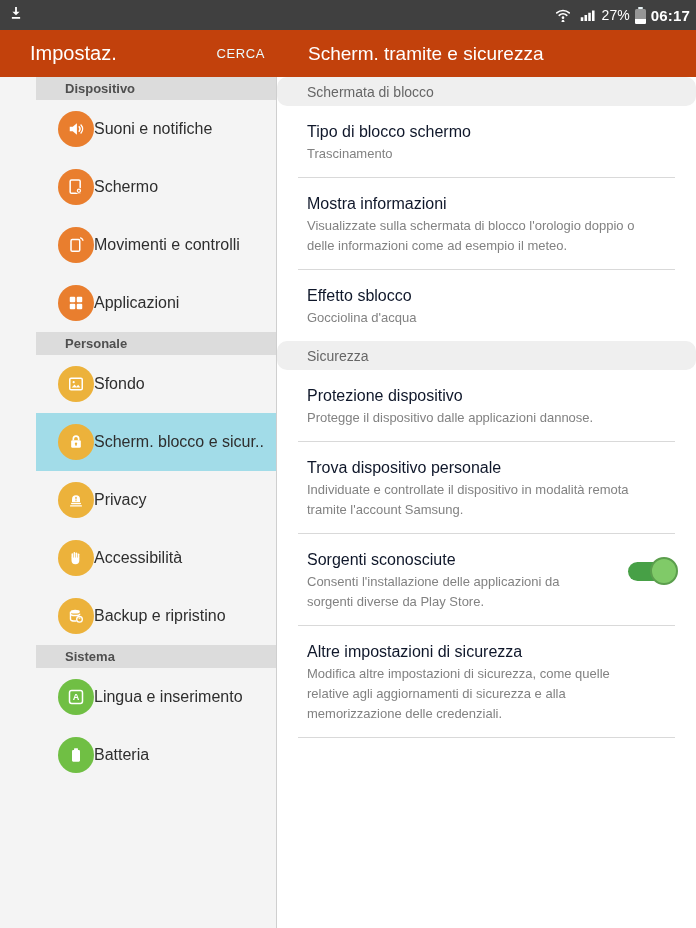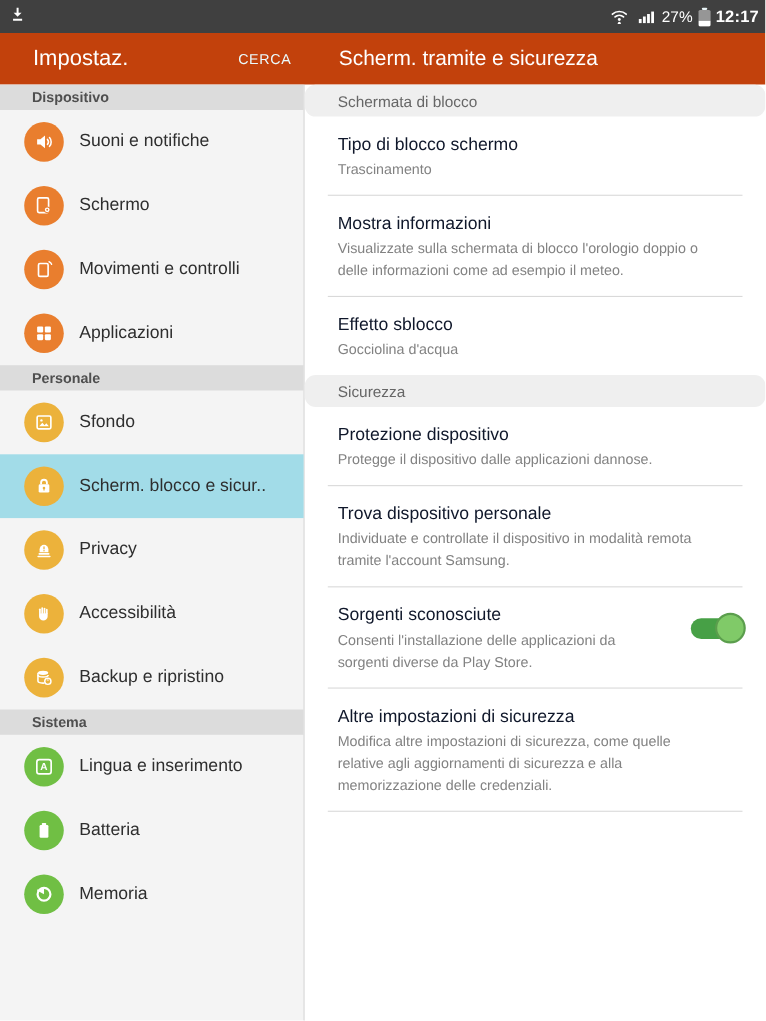--- a/index.html
+++ b/index.html
@@ -24,30 +24,30 @@
   .hdr-left { width:278px; display:flex; align-items:center; padding:0 13px 0 30px; }
   .hdr-right { flex:1; display:flex; align-items:center; padding-left:30px; }
   .hdr-title { color:#fff; font-size:20px; }
   .hdr-right .hdr-title { font-size:19px; }
   .hdr-action { margin-left:auto; color:#eafcff; font-size:13px; letter-spacing:.6px; cursor:pointer; }
 
   
   .main { display:flex; height:851px; }
 
   
-  .sidebar { width:277px; background:#f4f4f4; border-right:1px solid #cfcfcf; }
+  .sidebar { width:277px; background:#f4f4f4; border-right:1px solid #cfcfcf;padding-left:36px; }
   .ssection { height:23px; background:#dcdcdc; color:#4f4f4f; font-size:13px; font-weight:bold; display:flex; align-items:center; padding-left:29px; }
   .sitem { height:58px; display:flex; align-items:center; padding-left:22px; cursor:pointer; }
   .sitem.selected { background:#a2dce8; }
   .sicon { width:36px; height:36px; border-radius:50%; flex:0 0 auto; display:flex; align-items:center; justify-content:center; }
   .sicon svg { display:block; }
   .org { background:#e97e2e; }
   .amb { background:#ecb23b; }
   .grn { background:#70bf44; }
-  .slabel { margin-left:14px; font-size:16px; color:#2e2e2e; white-space:nowrap; }
+  .slabel { font-size:16px; color:#2e2e2e; white-space:nowrap; }
 
   
   .detail { flex:1; background:#ffffff; }
   .dsection { height:29px; background:#efefef; color:#666; font-size:14px; display:flex; align-items:center; padding-left:30px;border-radius:10px; }
   .ditem { display:flex; align-items:flex-start; padding:15px 18px 13px 30px; cursor:pointer; }
   .dtext { flex:1; min-width:0; }
   .dtitle { font-size:16px; color:#0f172a; line-height:21px; }
   .dsub { font-size:13px; color:#828282; line-height:20px; margin-top:2px; white-space:pre-line; }
   .divider { border-top:1px solid #d9d9d9; margin:0 21px; }
 
@@ -89,21 +89,21 @@
           <rect x="18" y="6" width="3.4" height="14" fill="#fff"></rect>
         </svg>
       </span>
       <span class="sb-pct">27%</span>
       <span class="battery">
         <span class="cap"></span>
         <span class="body">
             <span class="fill"></span>
           </span>
       </span>
-      <span class="sb-time">12:17</span>
+      <span class="sb-time">06:17</span>
     </div>
   </div>
 
   <div class="headers">
     <div class="hdr-left">
       <span class="hdr-title">Impostaz.</span>
       <span class="hdr-action">CERCA</span>
     </div>
     <div class="hdr-right">
       <span class="hdr-title">Scherm. tramite e sicurezza</span>
@@ -242,30 +242,20 @@
       <div class="sitem">
         <span class="sicon grn">
           <svg width="20" height="20" viewBox="0 0 24 24">
               <rect x="9.6" y="3.8" width="4.8" height="2.4" rx="0.8" fill="#fff"></rect>
               <rect x="7.2" y="6" width="9.6" height="14" rx="1.4" fill="#fff"></rect>
             </svg>
         </span>
         <span class="slabel">Batteria</span>
       </div>
 
-      <div class="sitem">
-        <span class="sicon grn">
-          <svg width="20" height="20" viewBox="0 0 24 24">
-              <circle cx="12" cy="12" r="7" stroke="#fff" stroke-width="2.4" fill="none"></circle>
-              <path d="M12 12V5a7 7 0 00-6.1 3.6z" fill="#fff"></path>
-              <path d="M6.2 7.4L4.6 6.6l.2 2.6z" fill="#fff"></path>
-            </svg>
-        </span>
-        <span class="slabel">Memoria</span>
-      </div>
 
     </div>
 
     <div class="detail">
 
       <div class="dsection">Schermata di blocco</div>
 
       <div class="ditem">
         <div class="dtext">
           <div class="dtitle">Tipo di blocco schermo</div>

